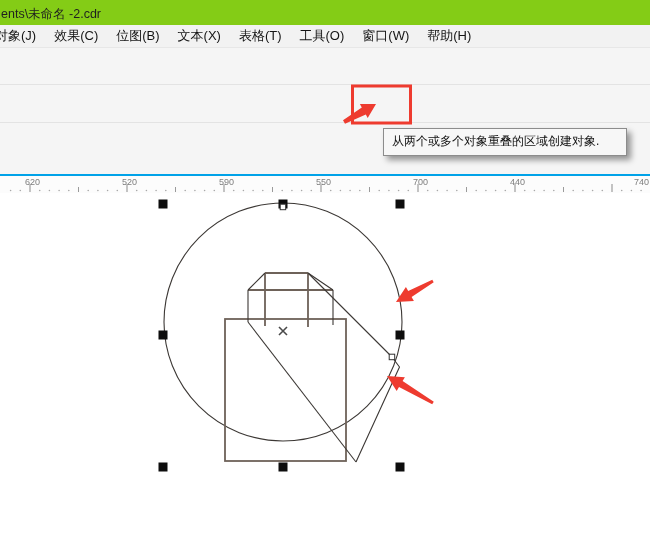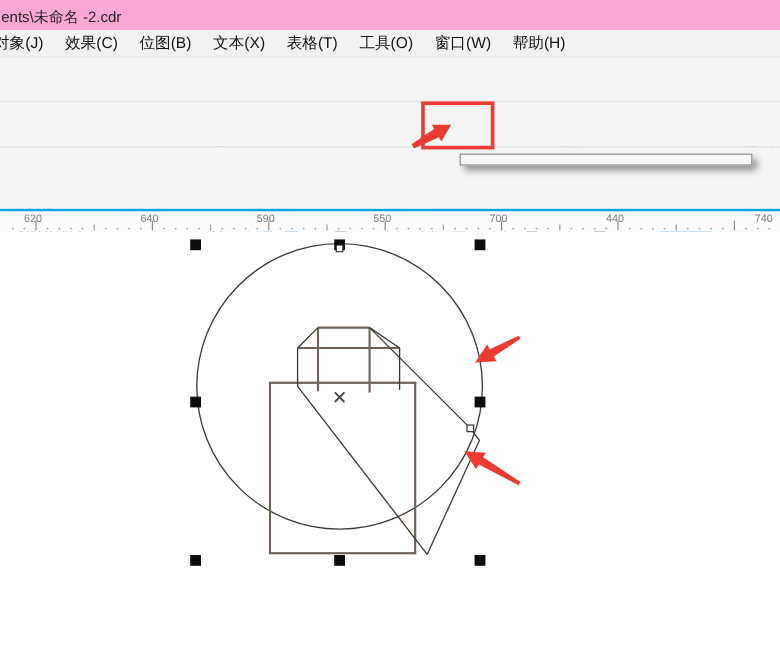--- a/index.html
+++ b/index.html
@@ -1,39 +1,39 @@
 <!DOCTYPE html>
 <html><head>
 <meta charset="utf-8">
 <style>
   *{margin:0;padding:0;box-sizing:border-box}
   html,body{width:650px;height:557px;overflow:hidden}
   body{position:relative;font-family:"Liberation Sans",sans-serif;background:#fff;-webkit-font-smoothing:antialiased}
-  .titlebar{position:absolute;left:0;top:0;width:650px;height:25px;background:#f9a8d4}
+  .titlebar{position:absolute;left:0;top:0;width:650px;height:25px;background:#84cc16}
   .title-text{position:absolute;left:1px;top:6px;font-size:12.5px;color:#1f1f1f;white-space:nowrap}
   .menubar{position:absolute;left:0;top:25px;width:650px;height:23px;background:#f2f2f2;display:flex;align-items:center;border-bottom:1px solid #e7e7e7}
   .menu-item{font-size:13px;color:#141414;padding:0 9px;white-space:nowrap}
   .menu-item:first-child{margin-left:-14px}
   .bar{position:absolute;left:0;width:650px;background:#f5f5f5}
   #row1{top:48px;height:36px}
   #row2{top:84px;height:38px;border-top:1px solid #e3e3e3}
   #row3{top:122px;height:52px;border-top:1px solid #e3e3e3}
   .sep{position:absolute;width:1px;height:26px;background:#d6d6d6}
   .ctl{position:absolute;display:flex;align-items:center;justify-content:center}
   .glyph{font-size:17px;color:#3f3f3f;line-height:1}
   .caret{position:absolute;width:0;height:0;border:3.5px solid transparent;border-top:4px solid #5a5a5a}
   .field{position:absolute;background:#fff;border:1px solid #a9a9a9;font-size:12px;color:#111;display:flex;align-items:center;overflow:hidden}
   .caretbox{position:absolute;background:#ececec;border:1px solid #a9a9a9;border-left:none;display:flex;align-items:center;justify-content:center}
   .caretbox .caret{position:static}
   .label13{position:absolute;font-size:13px;color:#141414;white-space:nowrap}
   .tool{position:absolute;width:24px;height:24px;display:flex;align-items:center;justify-content:center}
   .fly::after{content:"";position:absolute;right:0;bottom:0;width:0;height:0;border-bottom:5px solid #3f3f3f;border-left:5px solid transparent}
   .hl-btn{position:absolute;left:363px;top:86px;width:34px;height:31px;background:#d9f0fb;border:1px solid #45aadf;display:flex;align-items:center;justify-content:center}
   .ruler{position:absolute;left:0;top:174px;width:650px;height:19px;background:#fcfcfc;border-top:2px solid #00a2e8}
-  .ruler-num{position:absolute;top:1px;width:20px;text-align:left;font-size:9px;color:#7d7d7d}
+  .ruler-num{position:absolute;top:1px;width:20px;text-align:right;font-size:9px;color:#7d7d7d}
   #canvas{position:absolute;left:0;top:193px;width:650px;height:364px;background:#fff}
   #overlay{position:absolute;left:0;top:0;z-index:50;pointer-events:none}
   .tooltip{position:absolute;left:383px;top:128px;width:244px;background:#f7f7f7;border:1px solid #8c8c8c;box-shadow:4px 4px 6px rgba(0,0,0,.4);padding:3px 8px 5px;z-index:60}
   .tt-title{font-size:12px;font-weight:bold;color:#111}
   .tt-desc{font-size:12px;color:#111;margin-top:1px;white-space:nowrap}
   .pdfbox{position:absolute;width:28px;height:28px}
   .pdfbox span{position:absolute;left:5px;top:2px;font-size:8.5px;font-weight:bold;color:#333;letter-spacing:.2px}
   .hline{width:100%;height:2px;background:#111}
   svg{display:block}
 </style>
@@ -347,21 +347,21 @@
   <div class="tool" style="left:634px;top:130px">
     <svg width="22" height="22">
         <circle cx="10" cy="11" r="6" fill="none" stroke="#3f3f3f" stroke-width="1.3"></circle>
         <path d="M10 5 V11 L14.5 13.5" stroke="#3f3f3f" stroke-width="1.1" fill="none"></path>
       </svg>
   </div>
 </div>
 
 <div class="ruler">
   <span class="ruler-num" style="left:20px">620</span>
-  <span class="ruler-num" style="left:117px">640</span>
+  <span class="ruler-num" style="left:117px">520</span>
   <span class="ruler-num" style="left:214px">590</span>
   <span class="ruler-num" style="left:311px">550</span>
   <span class="ruler-num" style="left:408px">700</span>
   <span class="ruler-num" style="left:505px">440</span>
   <span class="ruler-num" style="left:629px">740</span>
   <svg width="650" height="17" style="position:absolute;left:0;top:0">
       <line x1="30" x2="30" y1="8" y2="16" stroke="#8a8a8a" stroke-width="1"></line>
       <line x1="78.5" x2="78.5" y1="11" y2="16" stroke="#9a9a9a" stroke-width="1"></line>
       <line x1="127" x2="127" y1="8" y2="16" stroke="#8a8a8a" stroke-width="1"></line>
       <line x1="175.5" x2="175.5" y1="11" y2="16" stroke="#9a9a9a" stroke-width="1"></line>
@@ -474,13 +474,14 @@
     </g>
   </svg>
 </div>
 
 <svg id="overlay" width="650" height="557">
   <rect x="352.5" y="86" width="58" height="37" fill="none" stroke="#ee3b2f" stroke-width="3"></rect>
   <polygon points="376,104 367.7,117.9 365.8,114.4 345,123.7 343,120.3 361.8,107.4 359.9,103.9" fill="#ee3b2f"></polygon>
 </svg>
 
 <div class="tooltip">
+  <div class="tt-desc">从两个或多个对象重叠的区域创建对象.</div>
 </div>
 
 </body></html>

